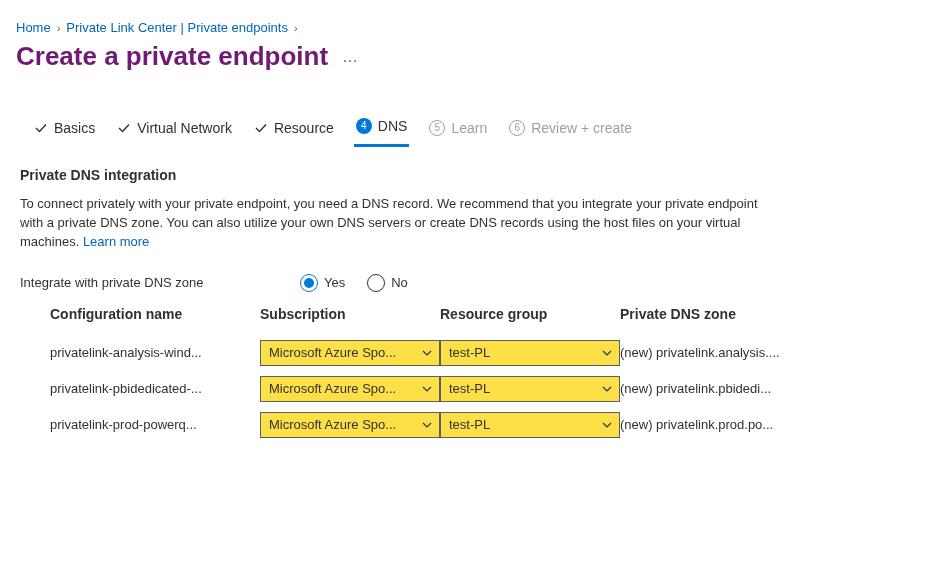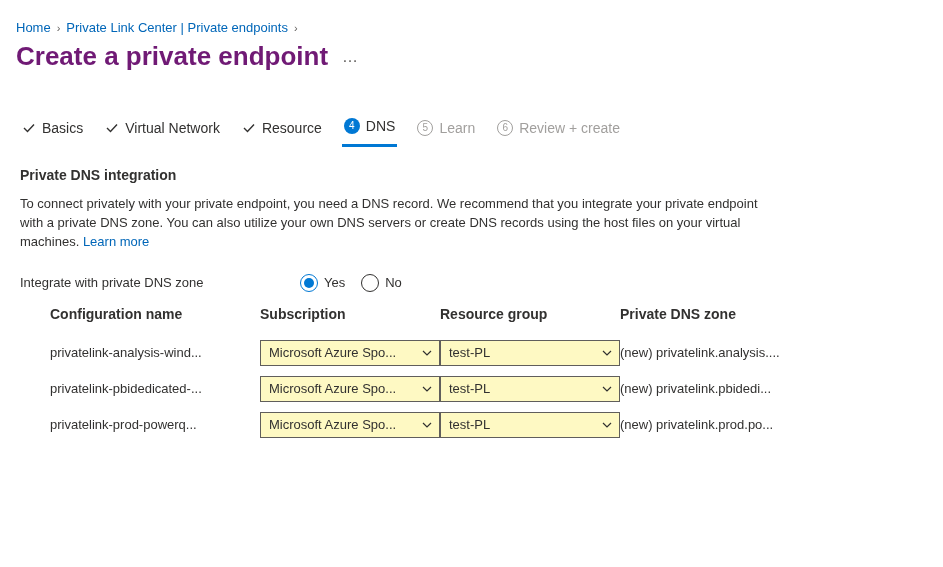--- a/index.html
+++ b/index.html
@@ -42,21 +42,21 @@
   .ellipsis-icon {
     color: #605e5c;
     font-size: 16px;
     letter-spacing: 1px;
   }
 
   .tabs {
     display: flex;
     align-items: center;
     gap: 18px;
-    padding: 0 20px;
+    padding: 0 32px;
     font-size: 14px;
   }
   .tab {
     display: flex;
     align-items: center;
     gap: 6px;
     color: #323130;
     padding: 6px 2px 10px 2px;
     cursor: pointer;
   }
@@ -120,21 +120,21 @@
     gap: 20px;
     margin-bottom: 14px;
   }
   .field-label {
     width: 260px;
     font-size: 13px;
   }
   .radio-group {
     display: flex;
     align-items: center;
-    gap: 16px;
+    gap: 22px;
   }
   .radio-item {
     display: flex;
     align-items: center;
     gap: 6px;
     cursor: pointer;
   }
   .radio-outer {
     width: 18px;
     height: 18px;
@@ -181,21 +181,21 @@
   }
 
   .select {
     display: flex;
     align-items: center;
     justify-content: space-between;
     border: 1px solid #605e5c;
     height: 24px;
     padding: 0 6px 0 8px;
     font-size: 13px;
-    background: #fef9c3;
+    background: #fde047;
     cursor: pointer;
     overflow: hidden;
   }
   .select .sel-val {
     white-space: nowrap;
     overflow: hidden;
     text-overflow: ellipsis;
   }
   .select .chev-d {
     flex-shrink: 0;

